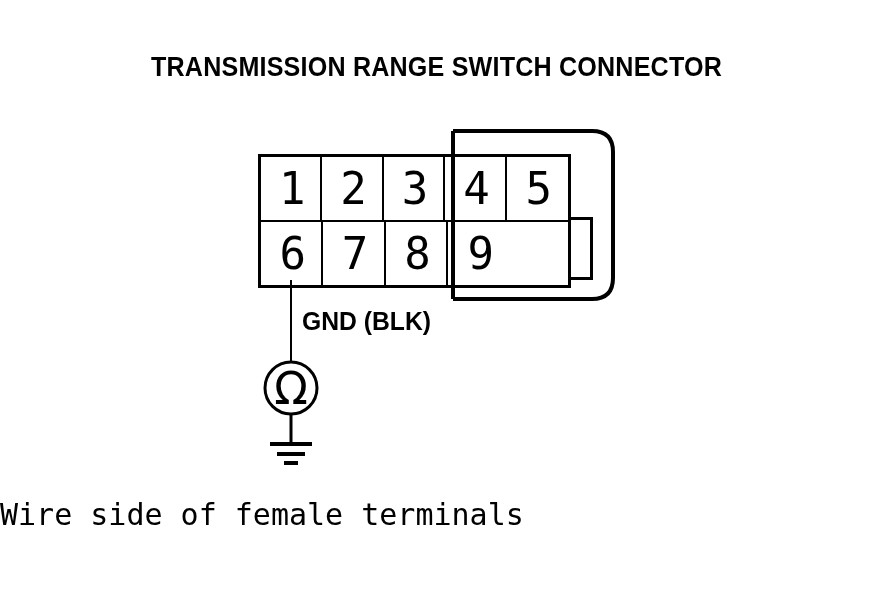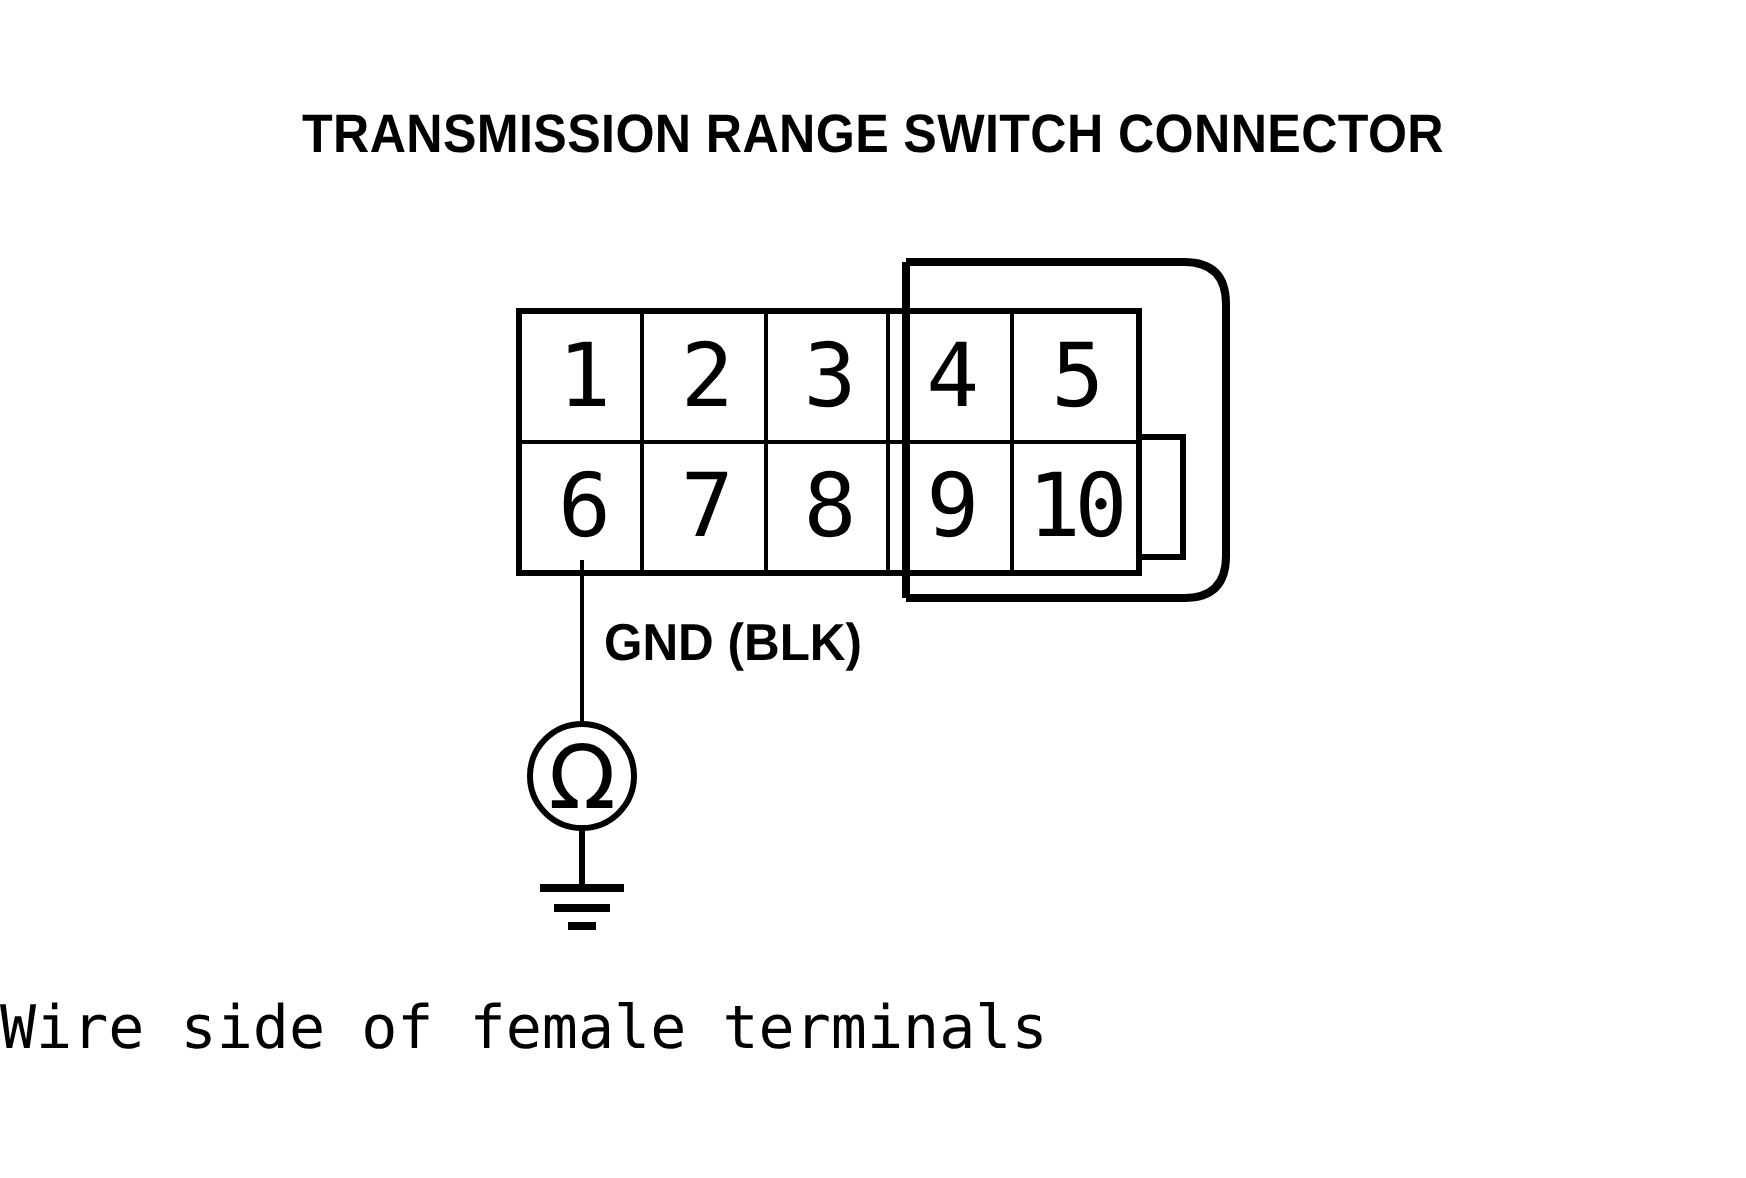--- a/index.html
+++ b/index.html
@@ -162,21 +162,20 @@
         <div class="pin-cell">2</div>
         <div class="pin-cell">3</div>
         <div class="pin-cell">4</div>
         <div class="pin-cell">5</div>
       </div>
       <div class="pin-row bottom-row">
         <div class="pin-cell">6</div>
         <div class="pin-cell">7</div>
         <div class="pin-cell">8</div>
         <div class="pin-cell">9</div>
-        <div class="pin-cell">10</div>
       </div>
     </div>
 
     <div id="extra-cell"></div>
 
     <div id="gnd-wire"></div>
 
     <div id="gnd-label">GND (BLK)</div>
 
     <svg id="meter-svg" width="90" height="125" viewBox="0 0 90 125">

